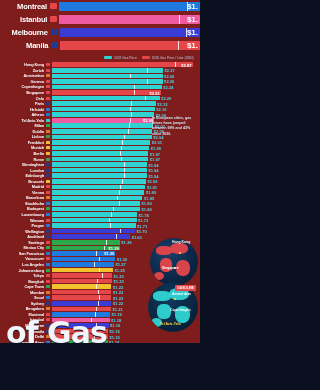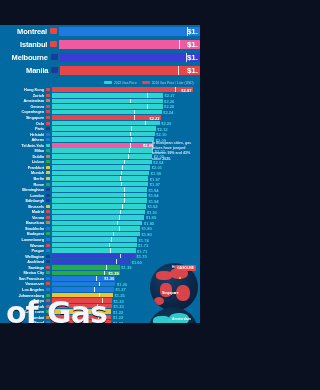--- a/index.html
+++ b/index.html
@@ -3,21 +3,21 @@
 <meta charset="utf-8">
 <style>
   * { box-sizing: border-box; margin:0; padding:0; }
   html,body { width:200px; height:390px; overflow:hidden; }
   body {
     background:#0b1020;
     font-family:"Liberation Sans", sans-serif;
     color:#e8f4ff;
     position:relative;
   }
-  #stage { position:relative; width:200px; height:298px; overflow:hidden; background:#0369a1;margin-top:25px; }
+  #stage { position:relative; width:200px; height:343px; overflow:hidden; background:#7f1d1d; }
 
   
   .teaser { position:absolute; top:0; left:0; width:200px; height:52px; overflow:hidden; }
   .teaser .trow { display:flex; align-items:center; height:12px; margin-bottom:1px; }
   .teaser .tlabel {
     width:52px; text-align:right; padding-right:3px;
     font-size:7.5px; font-weight:bold; color:#ffffff; letter-spacing:-.2px;
     white-space:nowrap; overflow:hidden;
   }
   .teaser .tflag { width:7px; height:6px; border-radius:1px; margin-right:2px; flex:0 0 auto; }

